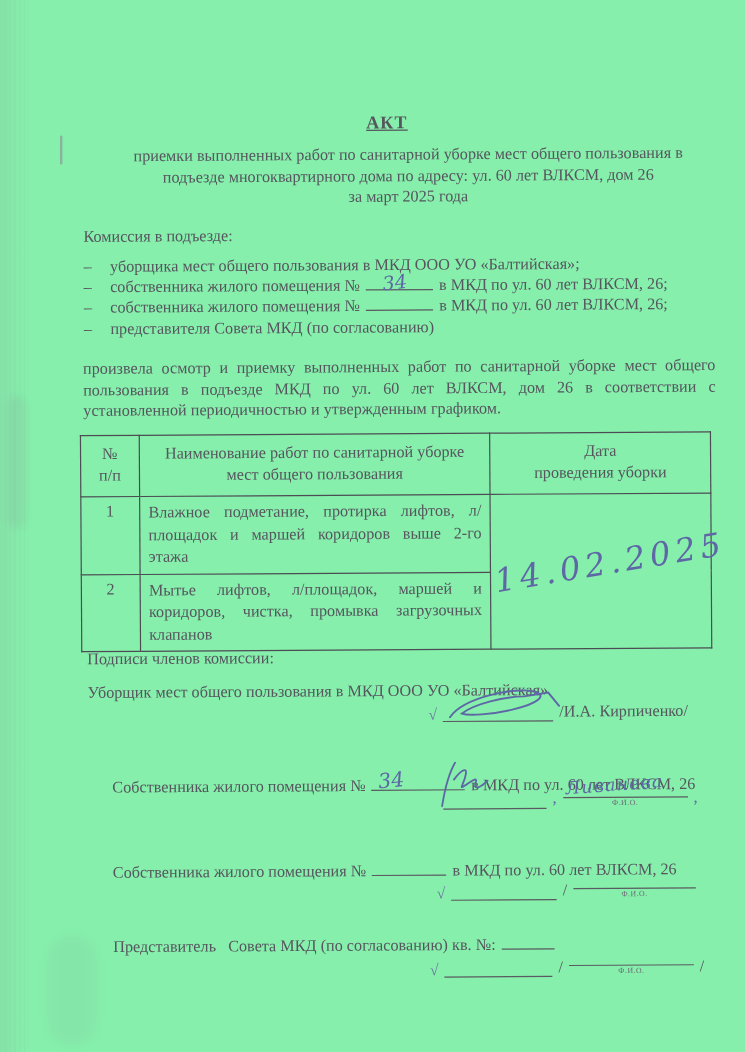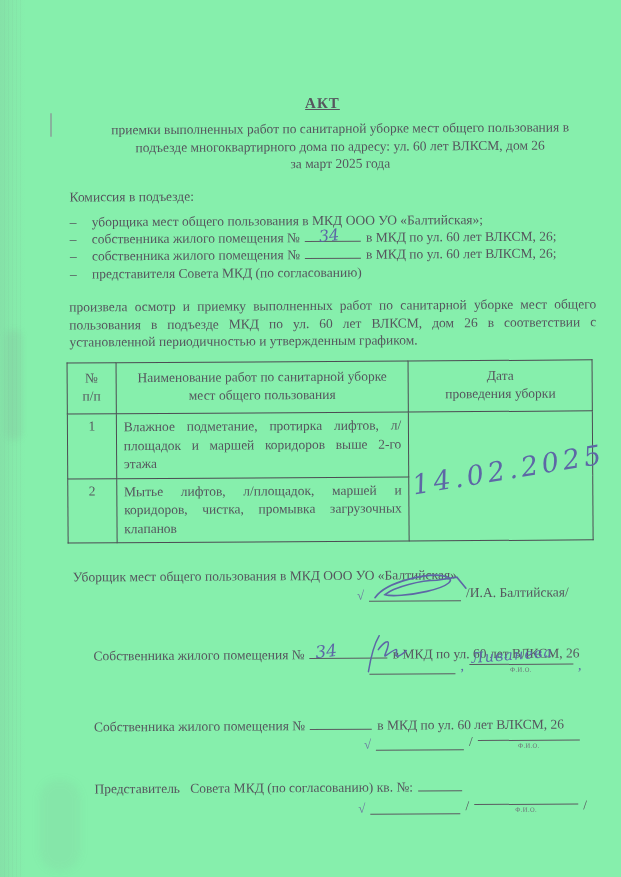--- a/index.html
+++ b/index.html
@@ -119,31 +119,32 @@
           <span class="hand hand-date">14.02.2025</span>
         </td>
       </tr>
       <tr>
         <td class="cell-num">2</td>
         <td class="cell-name">Мытье лифтов, л/площадок, маршей и коридоров, чистка, промывка загрузочных клапанов</td>
       </tr>
     </tbody>
       </table>
 
+    <div class="abs sign-title">Подписи членов комиссии:</div>
 
     <div class="abs cleaner-line">Уборщик мест общего пользования в МКД ООО УО «Балтийская»</div>
 
     <div class="abs sig-row" style="top:586px;left:356px;">
       <span class="check">√</span>
       <span class="sig-line" style="width:92px;">
         <svg class="sig-svg" width="96" height="30" viewBox="0 0 96 30">
           <path d="M2 27 C 14 10, 58 2, 72 6 C 84 9, 76 16, 54 21 C 36 25, 18 26, 12 24 C 22 16, 48 10, 64 10 L 84 7 L 93 18" fill="none" stroke="#5d67a6" stroke-width="1.6" stroke-linecap="round"></path>
         </svg>
       </span>
-      <span>/И.А. Балтийская/</span>
+      <span>/И.А. Кирпиченко/</span>
     </div>
 
     <div class="abs owner-line" style="top:630px;left:72px;">
       <span>Собственника жилого помещения №</span><span class="line-blank" style="width:78px;"><span class="hand hand-num" style="left:6px;font-size:17px;">34</span></span><span>в МКД по ул. 60 лет ВЛКСМ, 26</span>
     </div>
 
     <div class="abs sig-row" style="top:652px;left:368px;">
       <span class="sig-line" style="width:86px;">
         <svg class="sig-svg" style="left:-4px;" width="46" height="42" viewBox="0 0 46 42">
           <path d="M14 4 C 8 14, 5 28, 3 40 M13 18 C 18 11, 24 7, 23 13 C 22 21, 16 27, 22 23 C 28 19, 33 15, 31 21 C 29 27, 35 25, 41 19" fill="none" stroke="#5d67a6" stroke-width="1.5" stroke-linecap="round"></path>

